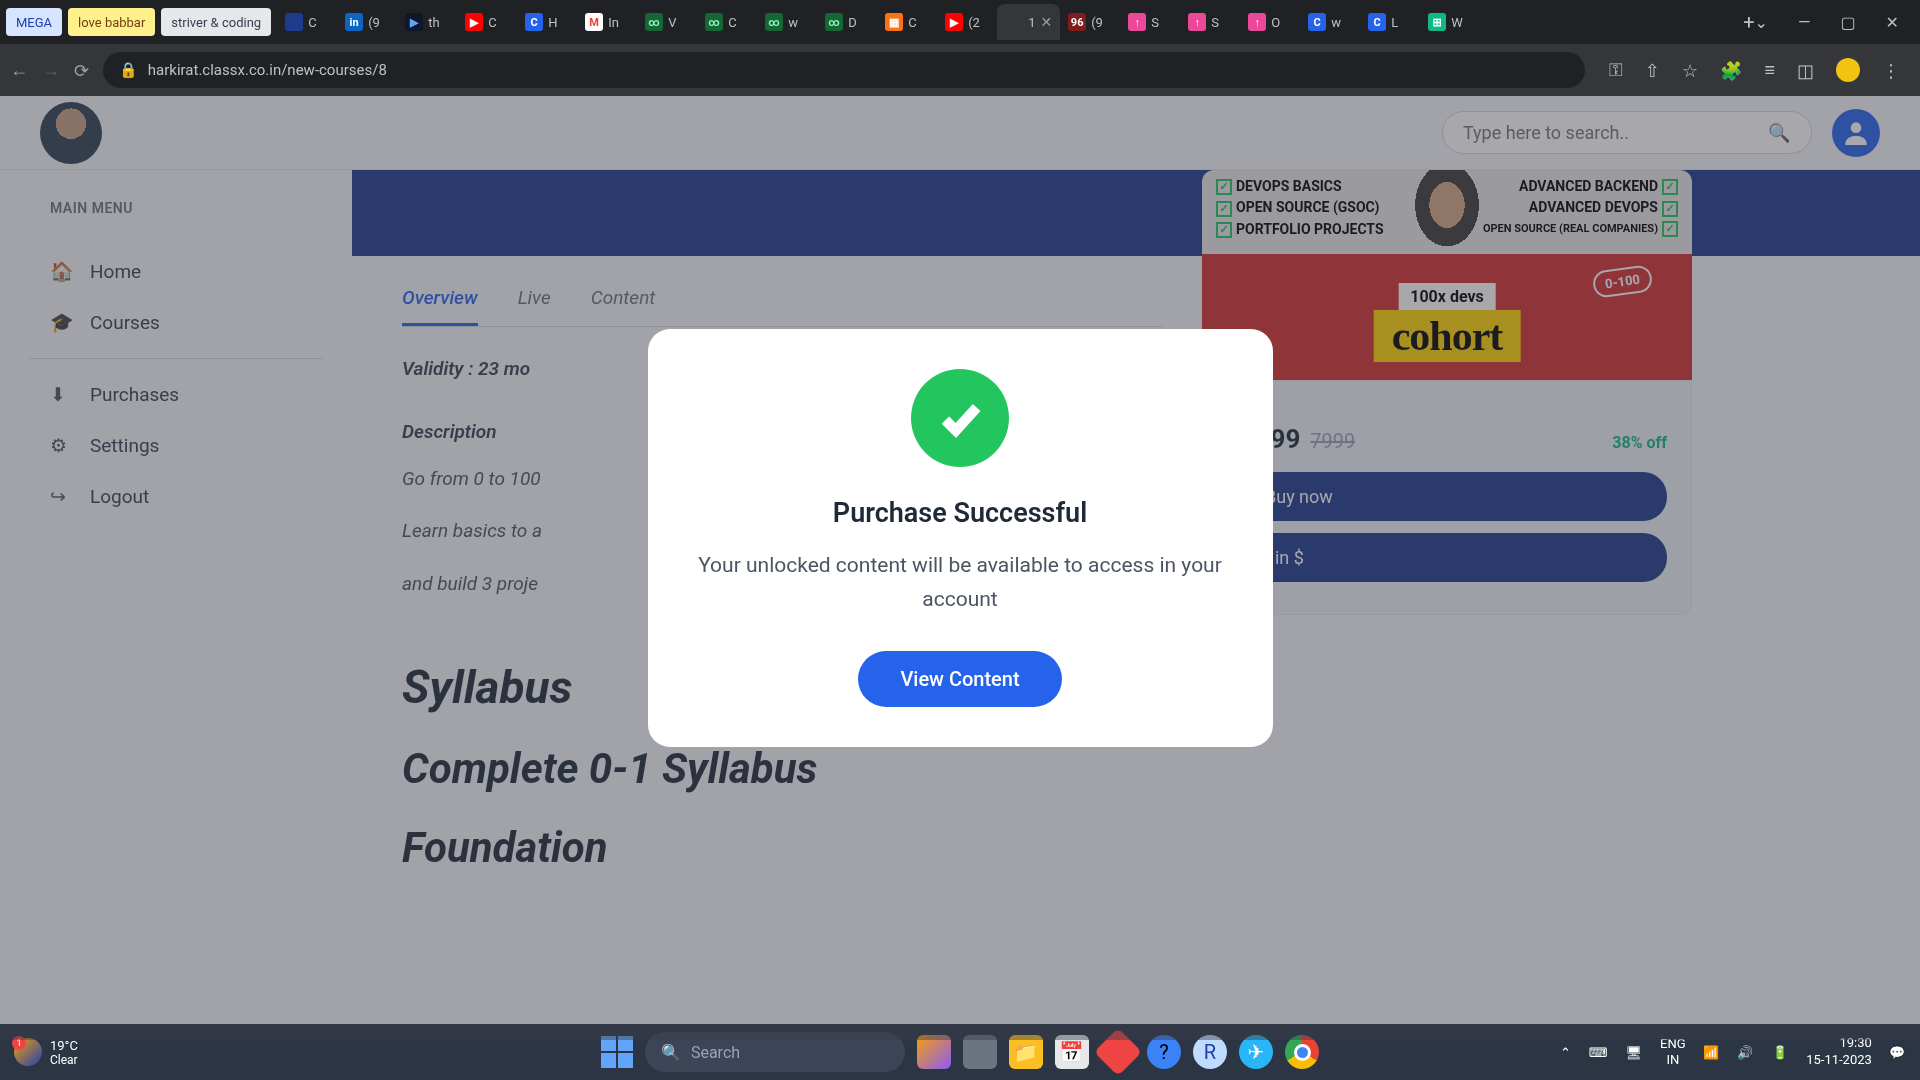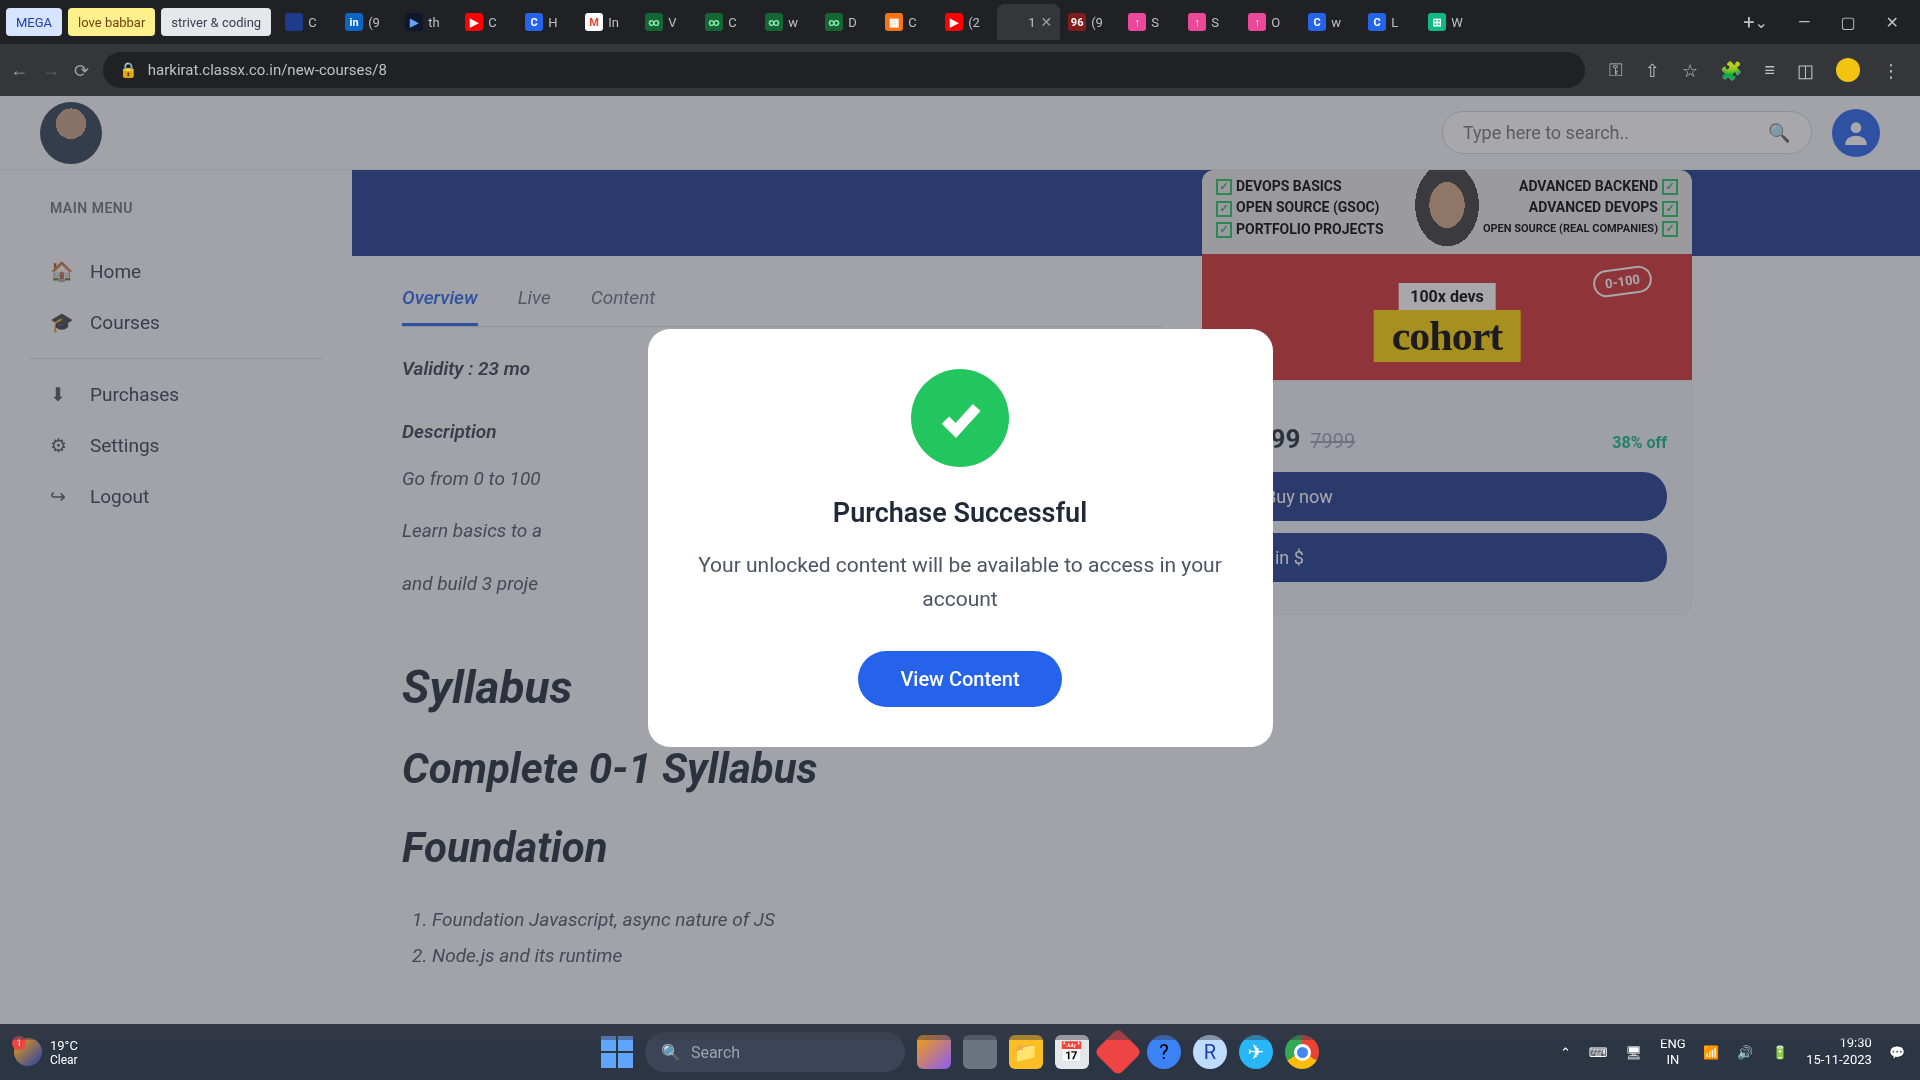--- a/index.html
+++ b/index.html
@@ -272,24 +272,20 @@
               <div class="tab-item">Content</div>
             </div>
           <div class="validity">Validity : 23 mo</div>
           <div class="desc-title">Description</div>
           <div class="desc-text">Go from 0 to 100</div>
           <div class="desc-text">Learn basics to a</div>
           <div class="desc-text" style="margin-bottom:0;">and build 3 proje</div>
           <h1 class="syllabus-h1">Syllabus</h1>
           <h2 class="syllabus-h2">Complete 0-1 Syllabus</h2>
           <h2 class="syllabus-h2">Foundation</h2>
-          <ol class="syllabus-list" id="syllabus-list">
-              <li>Foundation Javascript, async nature of JS</li>
-              <li>Node.js and its runtime</li>
-            </ol>
         </div>
 
         <div class="side-card">
           <div class="promo-img">
             <div class="promo-checks left" id="promo-left">
                 <div><span class="check-box">✓</span>DEVOPS BASICS</div>
                 <div><span class="check-box">✓</span>OPEN SOURCE (GSOC)</div>
                 <div><span class="check-box">✓</span>PORTFOLIO PROJECTS</div>
               </div>
             <div class="promo-face"></div>

